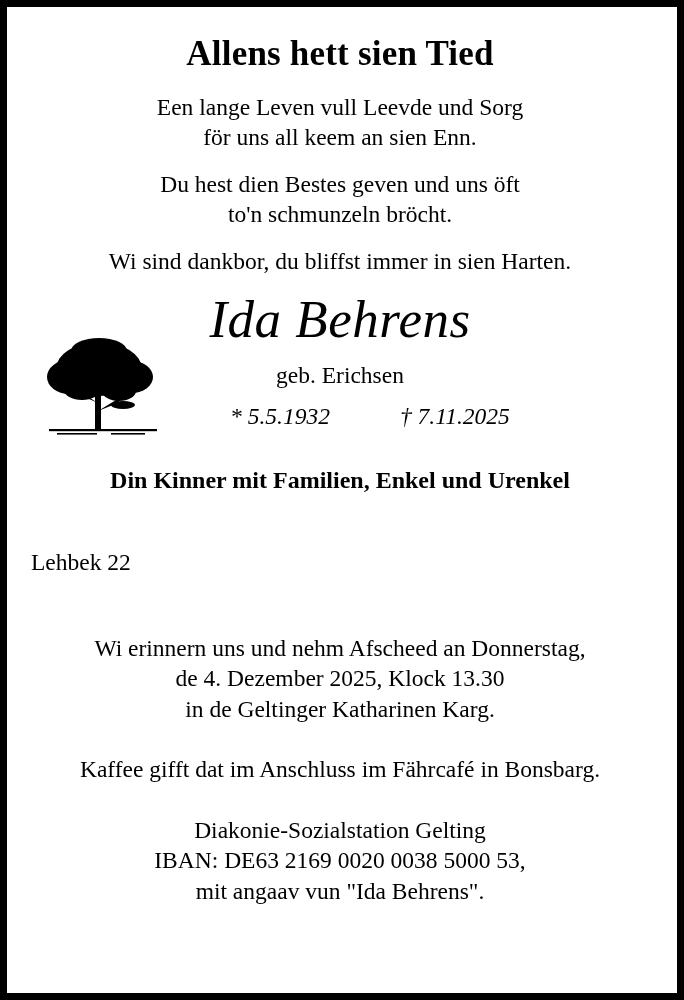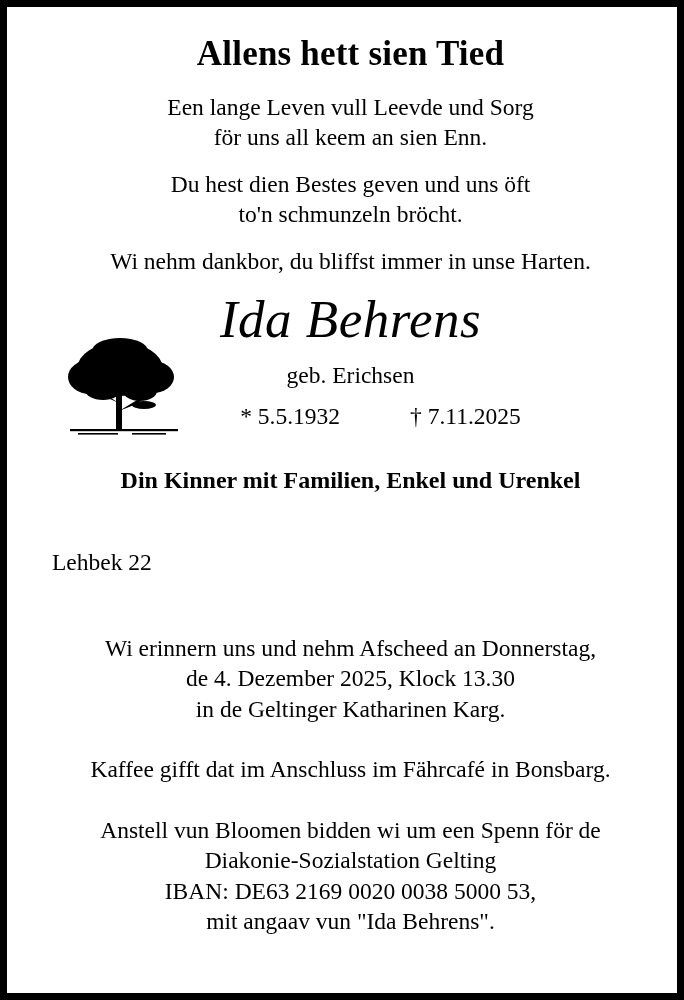--- a/index.html
+++ b/index.html
@@ -13,21 +13,21 @@
     font-family: "Liberation Serif", serif;
     color: #000000;
     overflow: hidden;
   }
   .obituary {
     box-sizing: border-box;
     width: 684px;
     height: 1000px;
     border: 7px solid #000000;
     background: #ffffff;
-    padding: 20px 28px 10px 45px;
+    padding: 20px 28px 10px 24px;
     display: block;
   }
   .headline {
     text-align: center;
     font-weight: bold;
     font-size: 35px;
     letter-spacing: 0.2px;
     margin: 8px 0 18px 0;
     line-height: 1.1;
   }
@@ -64,20 +64,21 @@
     margin: 14px 0 4px 0;
     height: 36px;
   }
   .dates-inner {
     text-align: center;
     font-size: 23.5px;
     display: flex;
     justify-content: center;
     gap: 70px;
     padding-left: 60px;
+    font-style: italic;
   }
   .date-birth, .date-death {
     white-space: nowrap;
   }
   .tree {
     position: absolute;
     left: 6px;
     top: -70px;
     width: 135px;
     height: 115px;
@@ -126,21 +127,21 @@
   <div class="verse">
     <span class="line">Een lange Leven vull Leevde und Sorg</span>
     <span class="line">för uns all keem an sien Enn.</span>
   </div>
 
   <div class="verse tight">
     <span class="line">Du hest dien Bestes geven und uns öft</span>
     <span class="line">to'n schmunzeln bröcht.</span>
   </div>
 
-  <div class="thanks">Wi nehm dankbor, du bliffst immer in unse Harten.</div>
+  <div class="thanks">Wi sind dankbor, du bliffst immer in sien Harten.</div>
 
   <div class="name">Ida Behrens</div>
 
   <div class="maiden">geb. Erichsen</div>
 
   <div class="dates-row">
     <span class="tree">
       <svg viewBox="0 0 135 115" width="135" height="115" aria-hidden="true">
         <g fill="#000000">
           <ellipse cx="62" cy="36" rx="43" ry="27"></ellipse>
@@ -171,19 +172,18 @@
 
   <div class="service">
     <span class="line">Wi erinnern uns und nehm Afscheed an Donnerstag,</span>
     <span class="line">de 4. Dezember 2025, Klock 13.30</span>
     <span class="line">in de Geltinger Katharinen Karg.</span>
   </div>
 
   <div class="coffee">Kaffee gifft dat im Anschluss im Fährcafé in Bonsbarg.</div>
 
   <div class="donation">
-    <span class="line">Anstell vun Bloomen bidden wi um een Spenn för de</span>
     <span class="line">Diakonie-Sozialstation Gelting</span>
     <span class="line">IBAN: DE63 2169 0020 0038 5000 53,</span>
     <span class="line">mit angaav vun "Ida Behrens".</span>
   </div>
 
 </div>
 
 </body></html>

